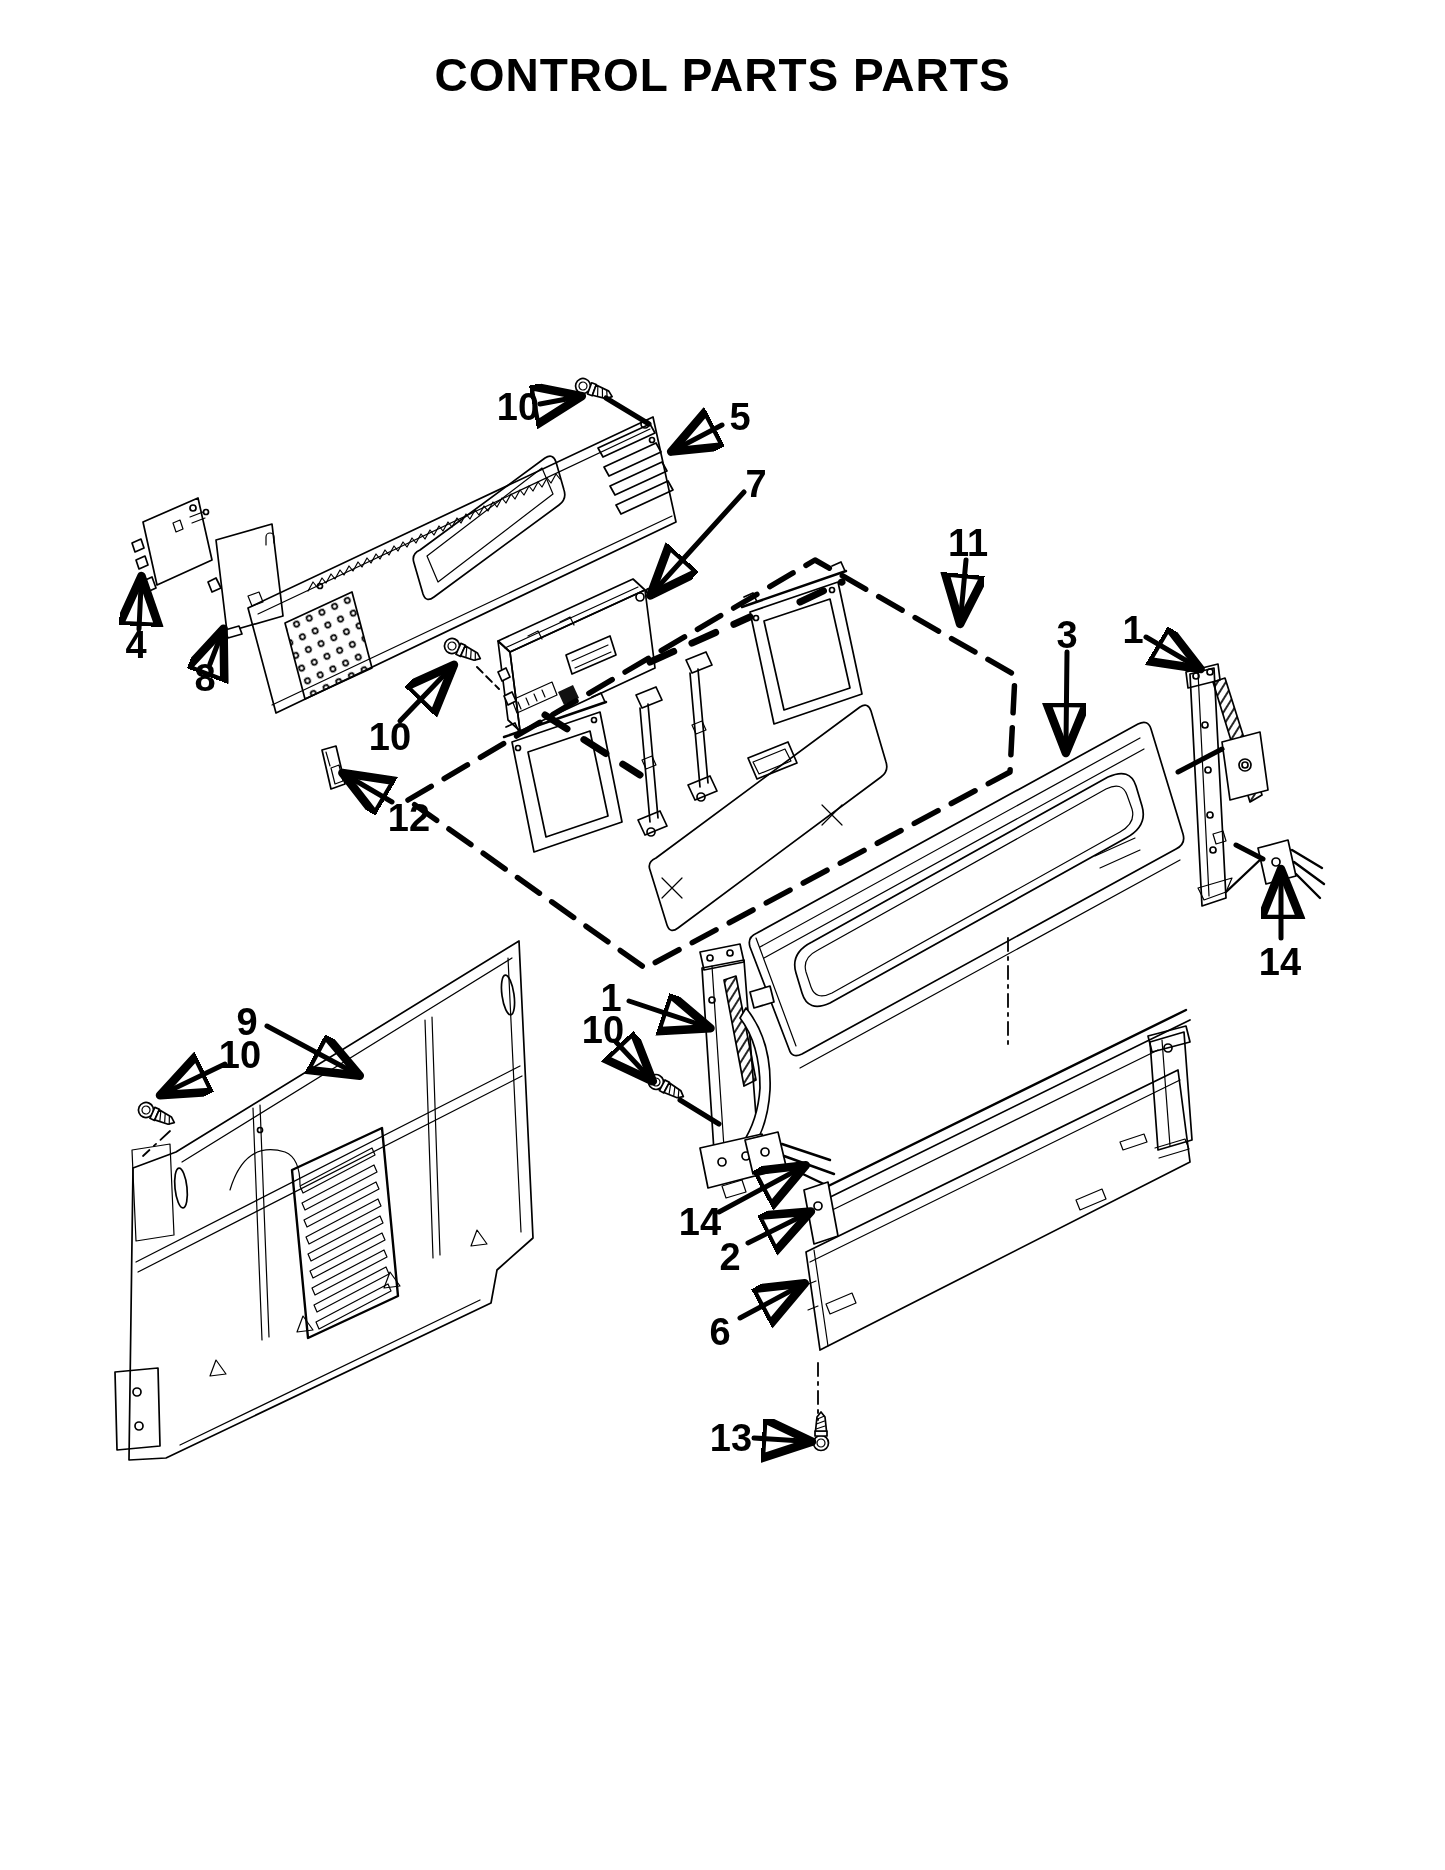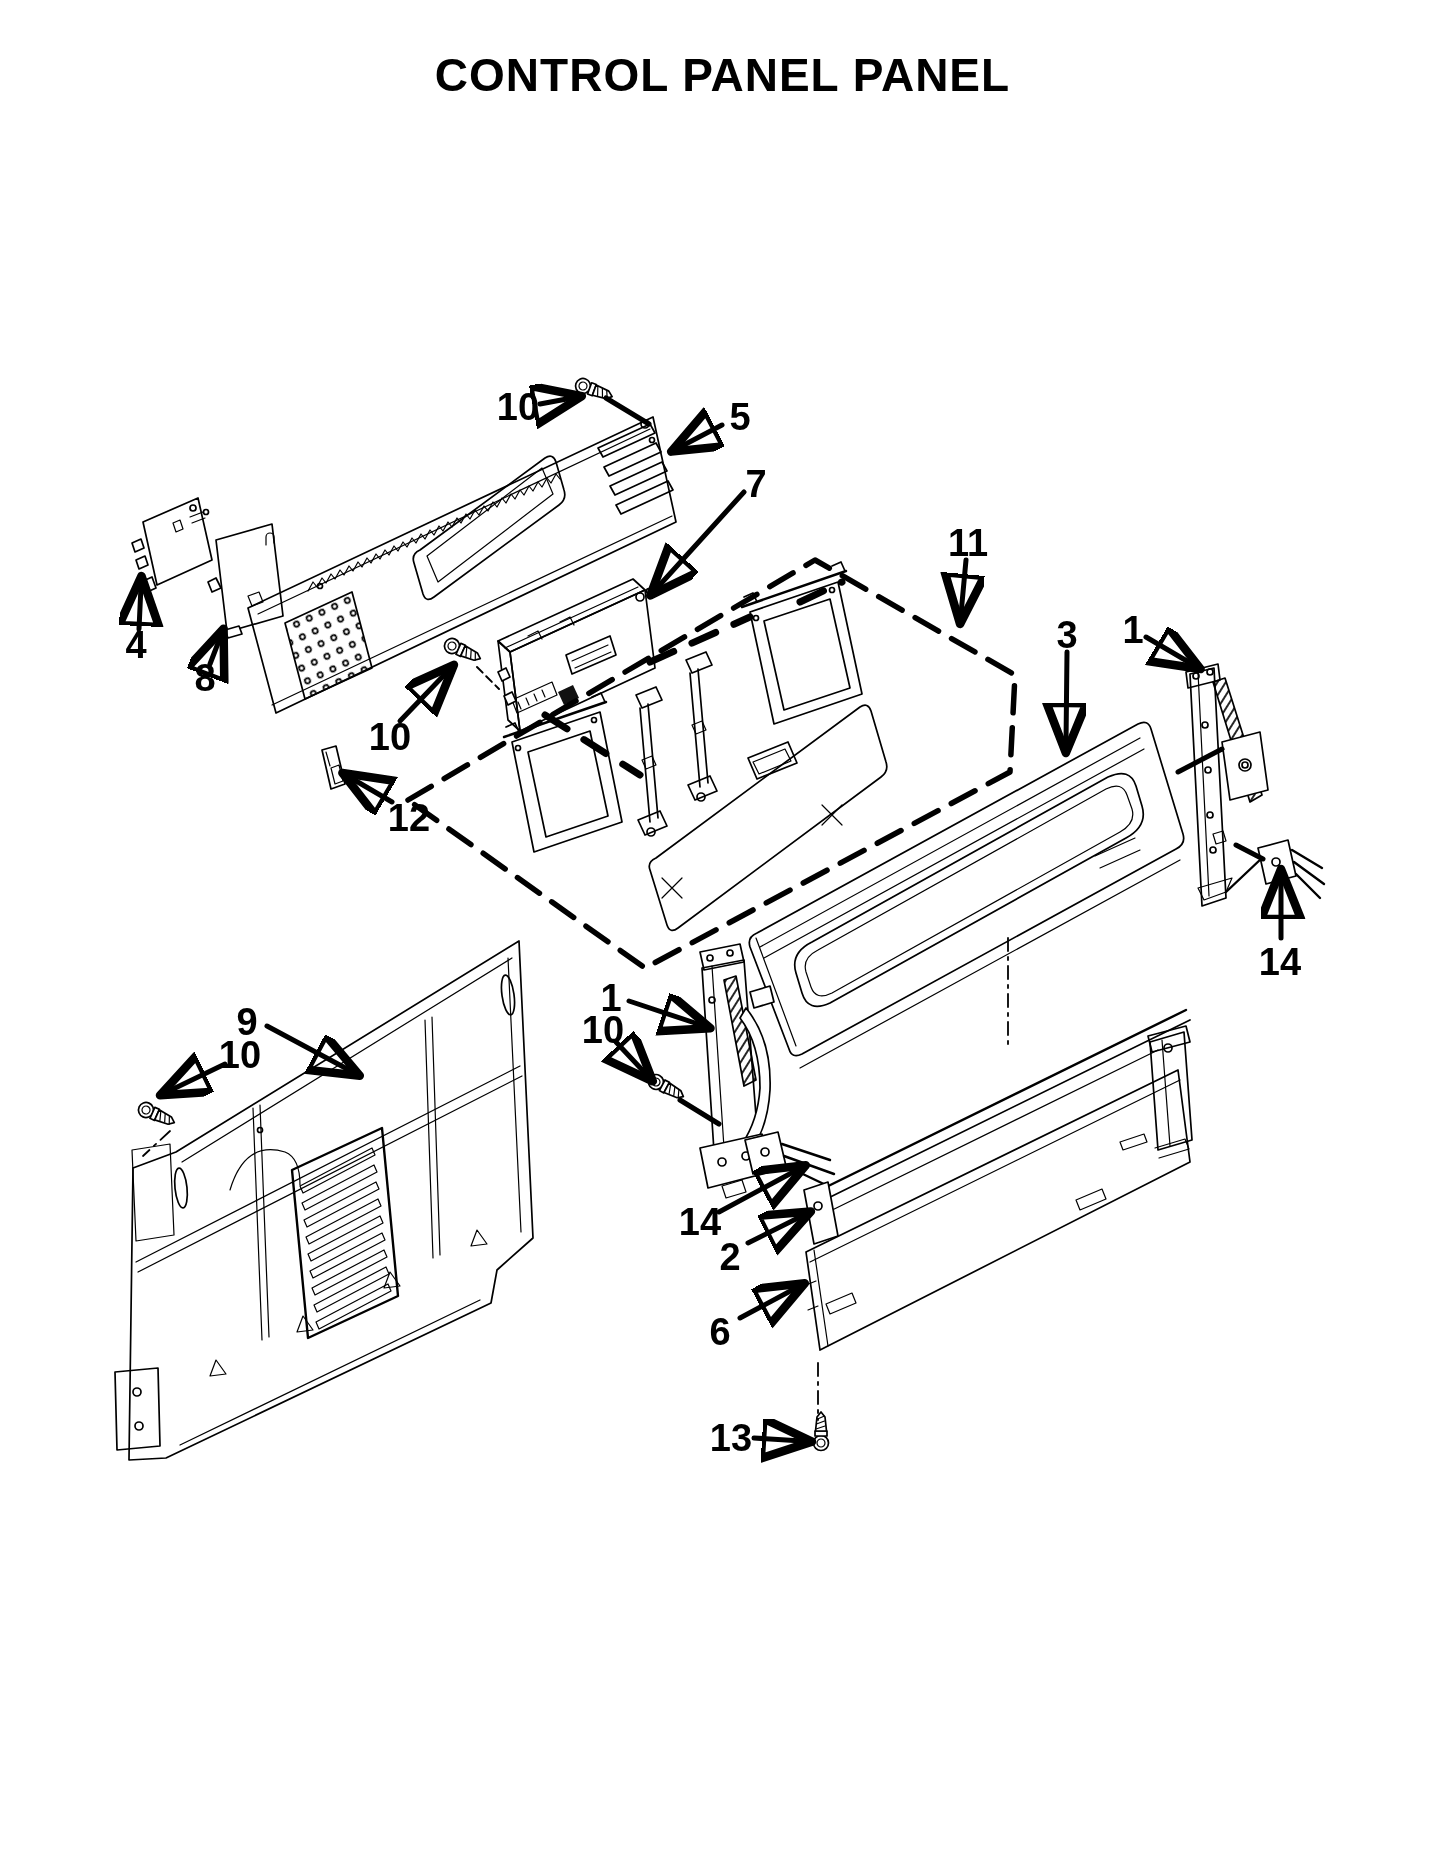--- a/index.html
+++ b/index.html
@@ -21,21 +21,21 @@
   svg .bigdash{stroke-width:7;stroke-dasharray:26 20;}
   svg .dotfill{fill:url(#dots);}
   svg .hatchfill{fill:url(#hatch);}
   svg text{fill:#000;stroke:none;font-family:"Liberation Sans",sans-serif;
            font-weight:bold;font-size:38px;text-anchor:middle;}
 </style>
 </head>
 <body>
 
 <div class="page">
-  <div class="title">CONTROL PANEL PANEL</div>
+  <div class="title">CONTROL PARTS PARTS</div>
 
   <svg width="1445" height="1870" viewBox="0 0 1445 1870">
     <defs>
       <marker id="ah" markerWidth="12" markerHeight="10" refX="8" refY="4" orient="auto">
         <path d="M0,0 L10,4 L0,8 Z" fill="#000" stroke="none"></path>
       </marker>
       <pattern id="dots" width="14" height="14" patternUnits="userSpaceOnUse" patternTransform="rotate(-25)">
         <circle cx="5" cy="5" r="2.6" fill="none" stroke="#000" stroke-width="1.3"></circle>
       </pattern>
       <pattern id="hatch" width="7" height="7" patternUnits="userSpaceOnUse" patternTransform="rotate(32)">

